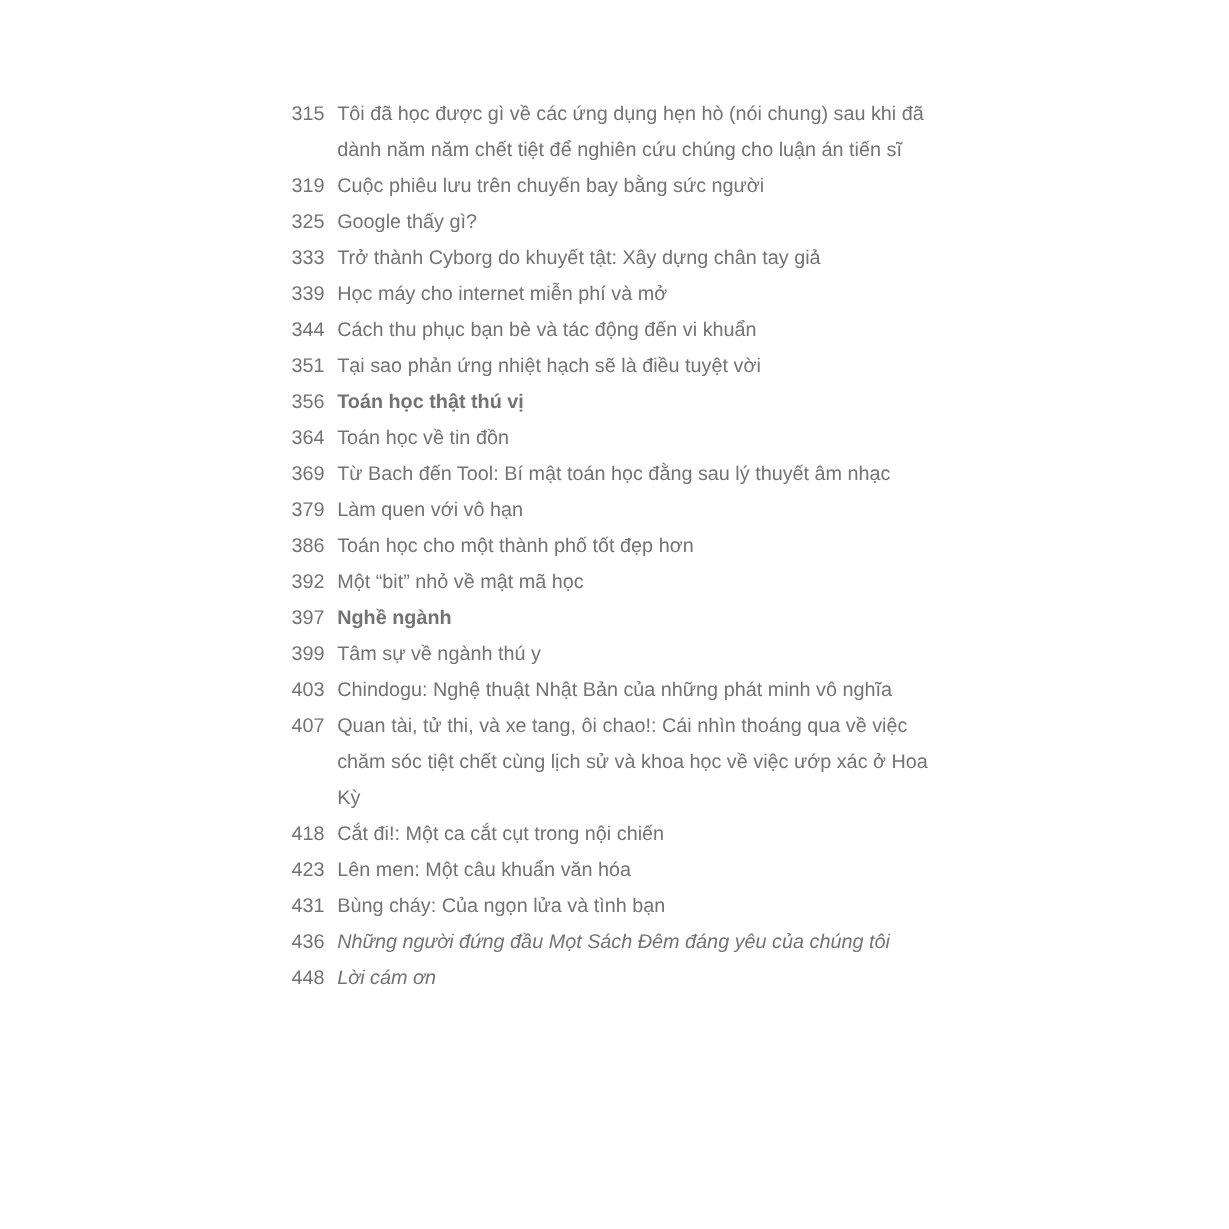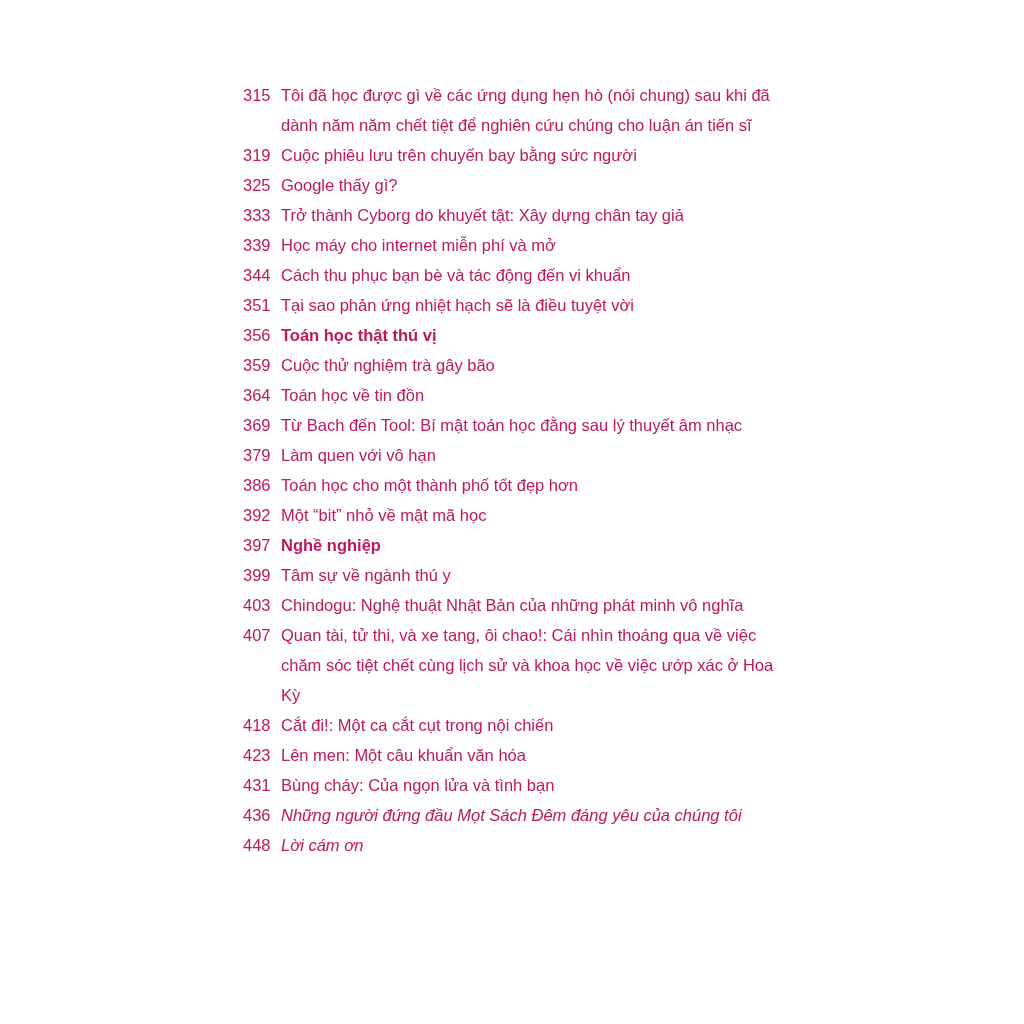--- a/index.html
+++ b/index.html
@@ -7,21 +7,21 @@
     padding: 0;
     background: #ffffff;
   }
   .page {
     position: relative;
     width: 1024px;
     height: 1024px;
     background: #ffffff;
     overflow: hidden;
     font-family: "Liberation Sans", "DejaVu Sans", sans-serif;
-    color: #be185d;
+    color: #737373;
   }
   .toc {
     position: absolute;
     top: 80px;
     left: 243px;
     width: 560px;
   }
   .toc-group + .toc-group {
     margin-top: 0;
   }
@@ -83,24 +83,20 @@
           <span class="page-num">351</span>
           <span class="title">Tại sao phản ứng nhiệt hạch sẽ là điều tuyệt vời</span>
         </div>
       </div>
       <div class="toc-group">
         <div class="entry section">
           <span class="page-num">356</span>
           <span class="title">Toán học thật thú vị</span>
         </div>
         <div class="entry normal">
-          <span class="page-num">359</span>
-          <span class="title">Cuộc thử nghiệm trà gây bão</span>
-        </div>
-        <div class="entry normal">
           <span class="page-num">364</span>
           <span class="title">Toán học về tin đồn</span>
         </div>
         <div class="entry normal">
           <span class="page-num">369</span>
           <span class="title">Từ Bach đến Tool: Bí mật toán học đằng sau lý thuyết âm nhạc</span>
         </div>
         <div class="entry normal">
           <span class="page-num">379</span>
           <span class="title">Làm quen với vô hạn</span>
@@ -110,21 +106,21 @@
           <span class="title">Toán học cho một thành phố tốt đẹp hơn</span>
         </div>
         <div class="entry normal">
           <span class="page-num">392</span>
           <span class="title">Một “bit” nhỏ về mật mã học</span>
         </div>
       </div>
       <div class="toc-group">
         <div class="entry section">
           <span class="page-num">397</span>
-          <span class="title">Nghề nghiệp</span>
+          <span class="title">Nghề ngành</span>
         </div>
         <div class="entry normal">
           <span class="page-num">399</span>
           <span class="title">Tâm sự về ngành thú y</span>
         </div>
         <div class="entry normal">
           <span class="page-num">403</span>
           <span class="title">Chindogu: Nghệ thuật Nhật Bản của những phát minh vô nghĩa</span>
         </div>
         <div class="entry normal">

